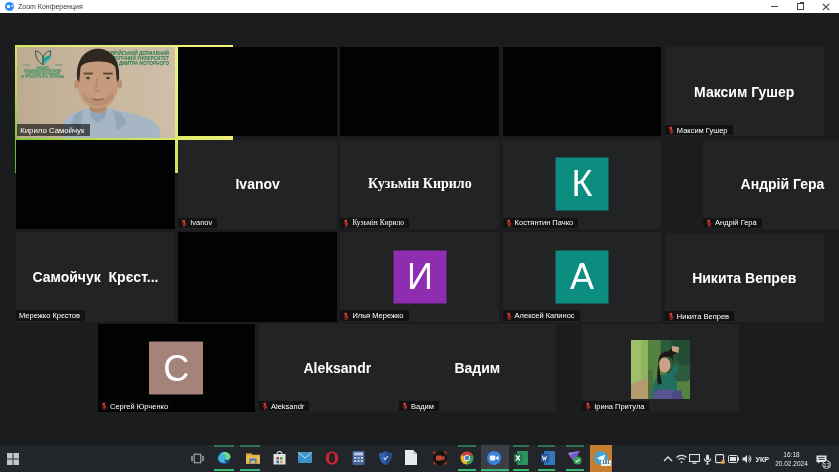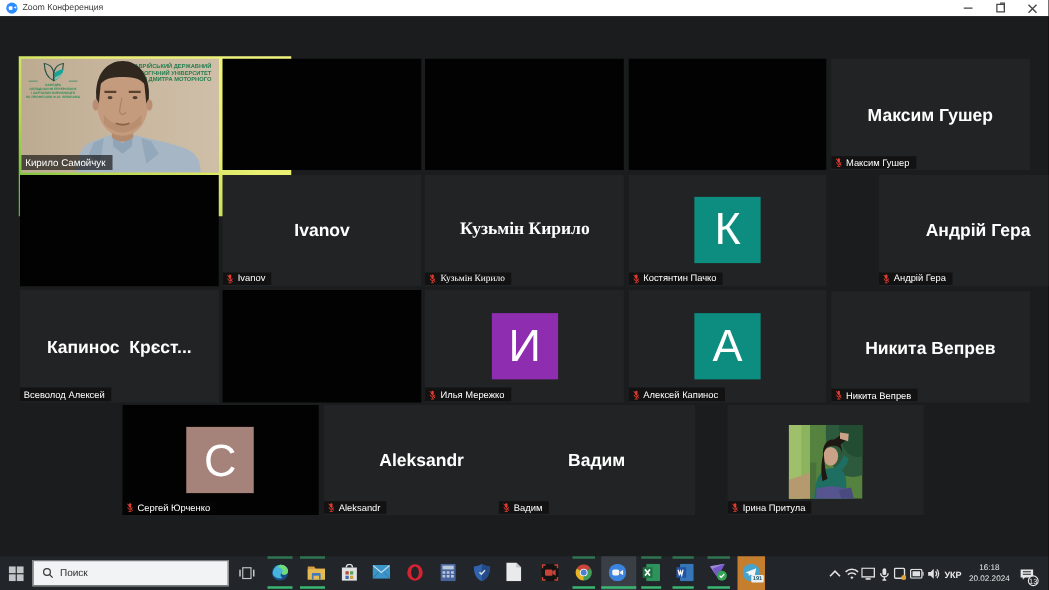--- a/index.html
+++ b/index.html
@@ -155,22 +155,22 @@
       <div class="cname">Андрій Гера</div>
       <div class="label"><svg width="6" height="8" viewBox="0 0 12 16">
             <rect x="4.2" y="1" width="3.8" height="7" rx="1.9" fill="#e23c30"></rect>
             <path d="M2.5 7.5 a3.5 3.5 0 0 0 7 0" stroke="#e23c30" stroke-width="1.4" fill="none"></path>
             <path d="M6 11 L6 14 M3.5 14.5 L8.5 14.5" stroke="#e23c30" stroke-width="1.4"></path>
             <path d="M2 2 L10 13" stroke="#e23c30" stroke-width="1.6"></path>
           </svg>Андрій Гера</div>
     </div>
 
     <div class="tile" style="left:16px;top:219.4px;width:158.9px;height:89.4px;">
-      <div class="cname">Капинос  Крєст...</div>
-      <div class="label">Всеволод Алексей</div>
+      <div class="cname">Самойчук  Крєст...</div>
+      <div class="label">Мережко Крєстов</div>
     </div>
     <div class="tile black" style="left:178.2px;top:219.4px;width:158.9px;height:89.4px;"></div>
     <div class="tile" style="left:340.4px;top:219.4px;width:158.9px;height:89.4px;">
       <div class="avatar" style="background:#8e2db0;">И</div>
       <div class="label"><svg width="6" height="8" viewBox="0 0 12 16">
             <rect x="4.2" y="1" width="3.8" height="7" rx="1.9" fill="#e23c30"></rect>
             <path d="M2.5 7.5 a3.5 3.5 0 0 0 7 0" stroke="#e23c30" stroke-width="1.4" fill="none"></path>
             <path d="M6 11 L6 14 M3.5 14.5 L8.5 14.5" stroke="#e23c30" stroke-width="1.4"></path>
             <path d="M2 2 L10 13" stroke="#e23c30" stroke-width="1.6"></path>
           </svg>Илья Мережко</div>
@@ -253,27 +253,20 @@
 
     <svg class="tbi" style="left:7px;top:7.5px;" width="12" height="12" viewBox="0 0 13 13">
       <g fill="#c9ced2">
           <rect x="0" y="0" width="6" height="6"></rect>
           <rect x="7" y="0" width="6" height="6"></rect>
           <rect x="0" y="7" width="6" height="6"></rect>
           <rect x="7" y="7" width="6" height="6"></rect>
         </g>
     </svg>
 
-    <div style="position:absolute;left:26px;top:3px;width:157px;height:21px;background:#f2f3f4;border:1px solid #777b7e;box-sizing:border-box;">
-      <svg style="position:absolute;left:7px;top:5px;" width="9" height="9" viewBox="0 0 10 10">
-          <circle cx="4" cy="4" r="3" stroke="#3b3b3b" stroke-width="1.1" fill="none"></circle>
-          <path d="M6.2 6.2 L9 9" stroke="#3b3b3b" stroke-width="1.1"></path>
-        </svg>
-      <div style="position:absolute;left:21px;top:0;height:19px;line-height:19px;font-size:8px;color:#2a2a2a;">Поиск</div>
-    </div>
 
     <svg class="tbi" style="left:191px;top:7px;" width="13" height="13" viewBox="0 0 13 13">
       <rect x="3.2" y="2.2" width="6.6" height="8.6" stroke="#cdd2d6" stroke-width="0.9" fill="none"></rect>
       <rect x="0.4" y="3.8" width="1.2" height="5.4" fill="#cdd2d6"></rect>
         <rect x="11.4" y="3.8" width="1.2" height="5.4" fill="#cdd2d6"></rect>
     </svg>
 
     <svg class="tbi" style="left:217px;top:5.5px;" width="14" height="14" viewBox="0 0 24 24">
       <defs>
           <linearGradient id="edg1" x1="0" y1="1" x2="1" y2="0">

